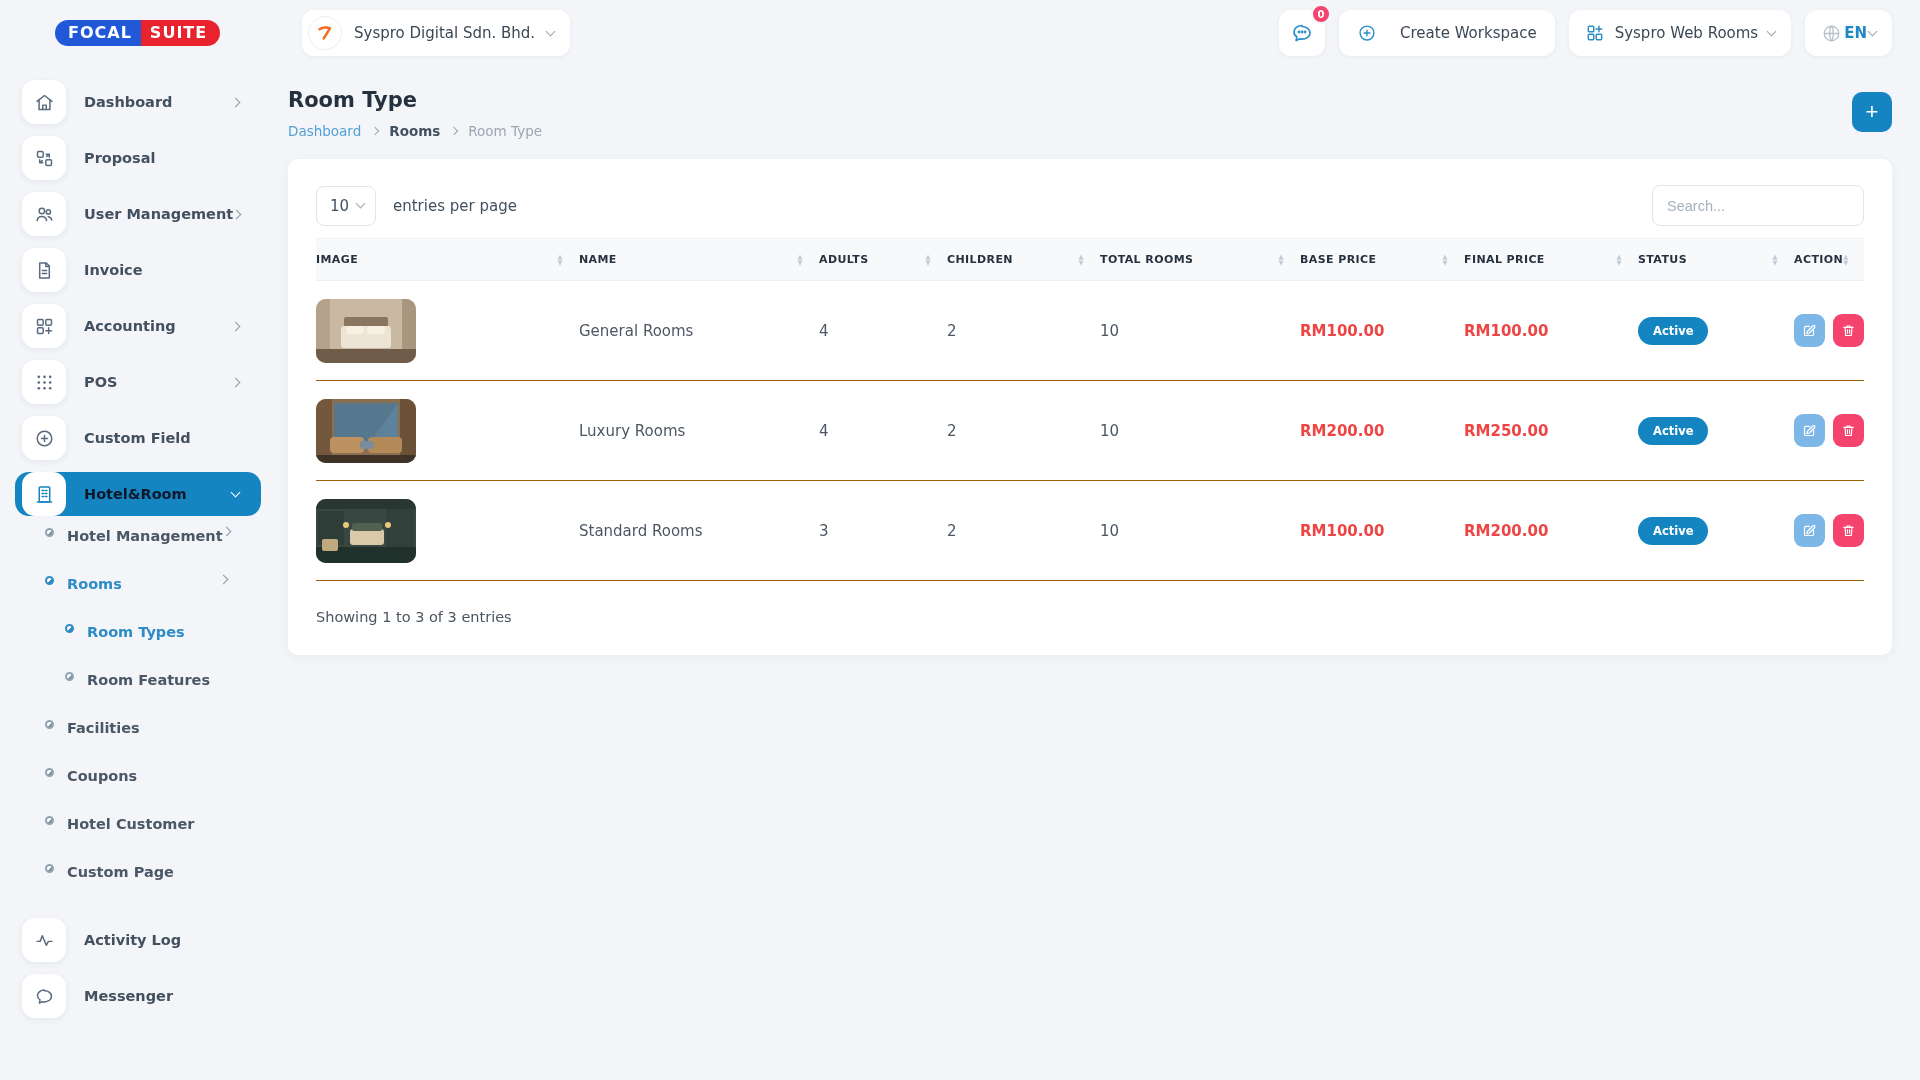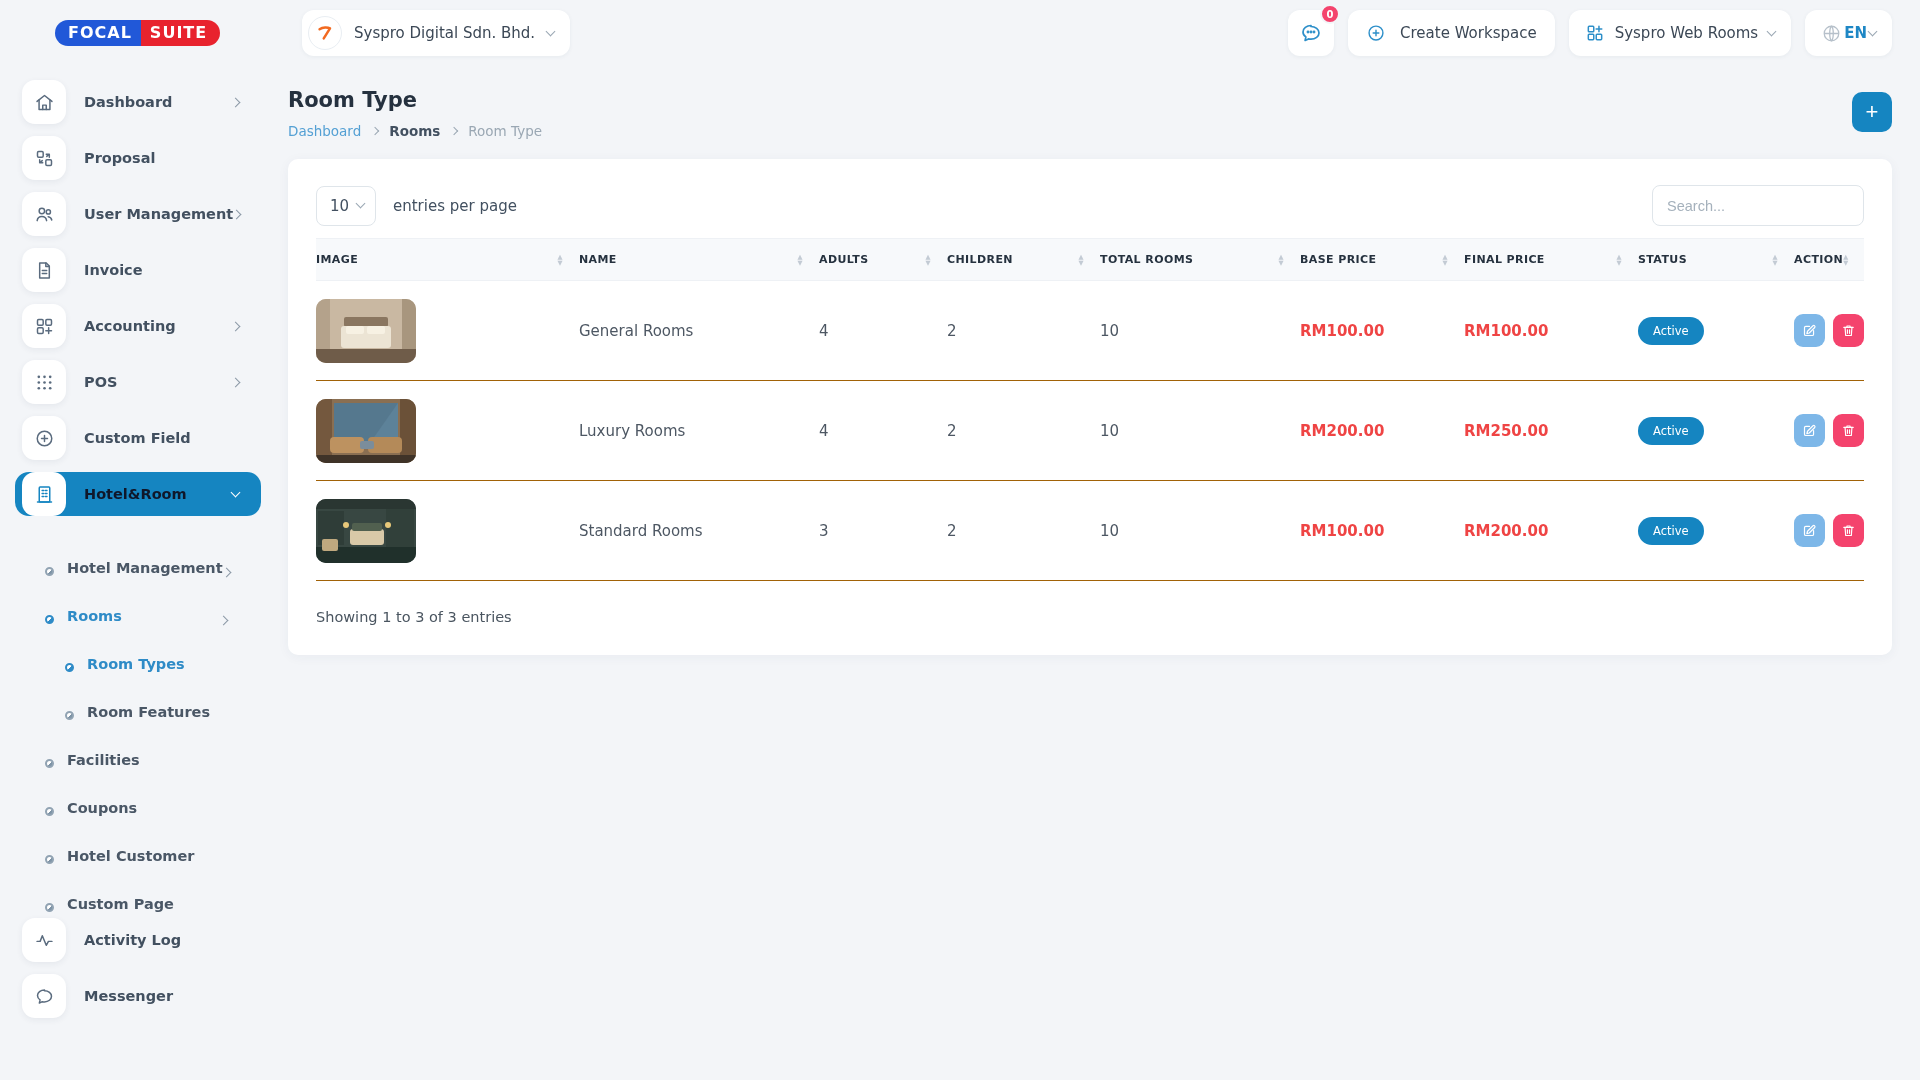--- a/index.html
+++ b/index.html
@@ -27,21 +27,21 @@
   .icon-card{width:44px;height:44px;flex:0 0 44px;background:#fff;border-radius:13px;
     box-shadow:0 2px 6px rgba(40,60,90,.07);display:flex;align-items:center;justify-content:center;color:#5a6b7e}
   .icon-card svg{width:21px;height:21px}
   .nav-label{margin-left:18px;font-size:14.5px;font-weight:600;color:#425060;flex:1;white-space:nowrap}
   .chev{width:7px;height:7px;border-right:1.8px solid #8b98a6;border-bottom:1.8px solid #8b98a6;
     transform:rotate(-45deg);margin-right:22px;flex:0 0 7px}
   .nav-item.active{background:var(--accent)}
   .nav-item.active .icon-card{color:var(--accent);box-shadow:none}
   .nav-item.active .nav-label{color:#0f172a}
   .nav-item.active .chev{border-color:#fff;transform:rotate(45deg);margin-top:-4px}
-  .sub-item{display:flex;align-items:flex-end;height:48px;width:246px;padding-left:30px;cursor:pointer}
+  .sub-item{display:flex;align-items:flex-start;height:48px;width:246px;padding-left:30px;cursor:pointer}
   .sub-item.lvl2{padding-left:50px}
   .bullet{width:9px;height:9px;flex:0 0 9px;border-radius:50%;border:2px solid #91a3b3;
     background:linear-gradient(135deg,#ffffff 55%,#7d93a6 55%);margin-right:13px}
   .sub-label{font-size:14.5px;font-weight:600;color:#4a5766;flex:1;white-space:nowrap}
   .sub-item .chev{margin-right:34px}
   .sub-item.active .sub-label{color:#2e8bc7}
   .sub-item.active .bullet{border-color:#2e8bc7;background:linear-gradient(135deg,#ffffff 55%,#2e8bc7 55%)}
 
   
   .main{flex:1;padding:0 28px 0 10px}
@@ -51,21 +51,21 @@
   .company-pill{padding:5px 16px 5px 6px;gap:12px;margin-left:14px}
   .company-logo{width:34px;height:34px;border-radius:50%;border:1px solid #e9eef3;display:flex;align-items:center;justify-content:center}
   .company-logo svg{width:20px;height:20px}
   .company-name{font-size:15px;color:#3c4856}
   .topbar-right{display:flex;gap:14px;align-items:center}
   .chat-btn{width:46px;justify-content:center;position:relative}
   .chat-btn svg{width:24px;height:24px;color:#2d8fc9}
   .badge{position:absolute;top:-6px;right:-6px;width:20px;height:20px;border-radius:50%;
     background:var(--danger);color:#fff;font-size:10px;font-weight:700;display:flex;align-items:center;justify-content:center;
     border:2px solid #f3f5f8}
-  .cw-pill{padding:0 18px;gap:14px;font-size:15px;color:#3c4856}
+  .cw-pill{padding:0 18px;gap:23px;font-size:15px;color:#3c4856}
   .cw-pill svg,.ws-pill svg{width:20px;height:20px;color:#2d8fc9}
   .ws-pill{padding:0 16px;gap:10px;font-size:15px;color:#3c4856}
   .lang-pill{padding:0 16px;gap:2px}
   .lang-pill svg{width:21px;height:21px;color:#b6c0ca}
   .lang-label{color:#1e87c5;font-size:15px;font-weight:600}
   .chev-sm{width:7px;height:7px;border-right:1.7px solid #9aa7b3;border-bottom:1.7px solid #9aa7b3;
     transform:rotate(45deg);margin-top:-4px}
 
   .page-head{display:flex;justify-content:space-between;align-items:flex-start;margin-top:26px}
   .page-title{font-size:21px;font-weight:700;color:#25313f;margin:0}
@@ -90,21 +90,21 @@
 
   table{width:100%;border-collapse:collapse;margin-top:12px;table-layout:fixed}
   thead th{background:#f7f9fb;border-top:1px solid #eef1f5;border-bottom:1px solid #eef1f5;height:42px;
     font-size:11px;font-weight:700;letter-spacing:.4px;color:#26323f;text-align:left;padding:0;cursor:pointer}
   .th-inner{display:flex;align-items:center;justify-content:space-between;padding-right:16px}
   .sort{display:flex;flex-direction:column;font-size:6.5px;line-height:6px;color:#c3cbd4}
   tbody td{border-bottom:1px solid #a16207;height:100px;font-size:15px;color:#4d5763;padding:0;vertical-align:middle}
   .thumb{width:100px;height:64px;border-radius:10px;overflow:hidden;display:block}
   .thumb svg{display:block;width:100%;height:100%}
   .price{font-weight:700;color:#ef4444}
-  .status-badge{display:inline-block;background:var(--accent);color:#fff;font-size:11.5px;font-weight:400;
+  .status-badge{display:inline-block;background:var(--accent);color:#fff;font-size:11.5px;font-weight:700;
     padding:7px 15px;border-radius:15px}
   .actions{display:flex;gap:8px}
   .act-btn{width:37px;height:33px;border:none;border-radius:9px;display:flex;align-items:center;
     justify-content:center;cursor:pointer;color:#fff}
   .act-btn svg{width:15px;height:15px}
   .edit{background:var(--edit-btn)}
   .del{background:var(--danger)}
   .summary{font-size:14.5px;color:#4a5560;margin-top:28px}
 </style>
 </head>

